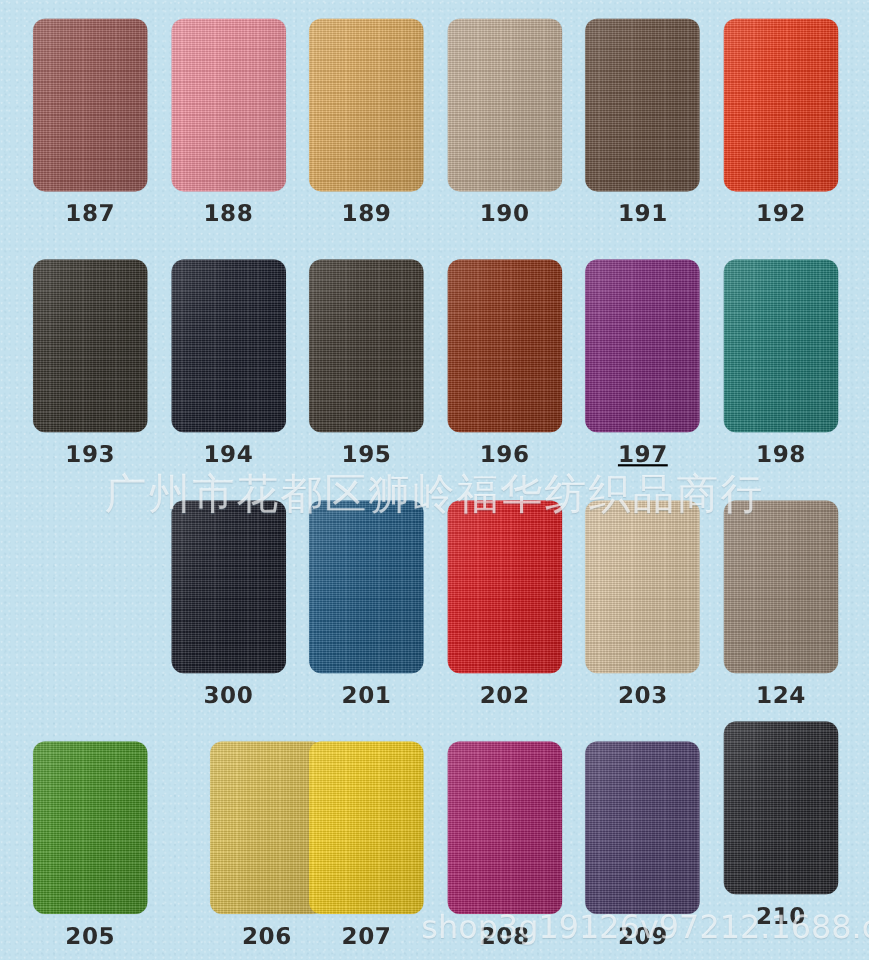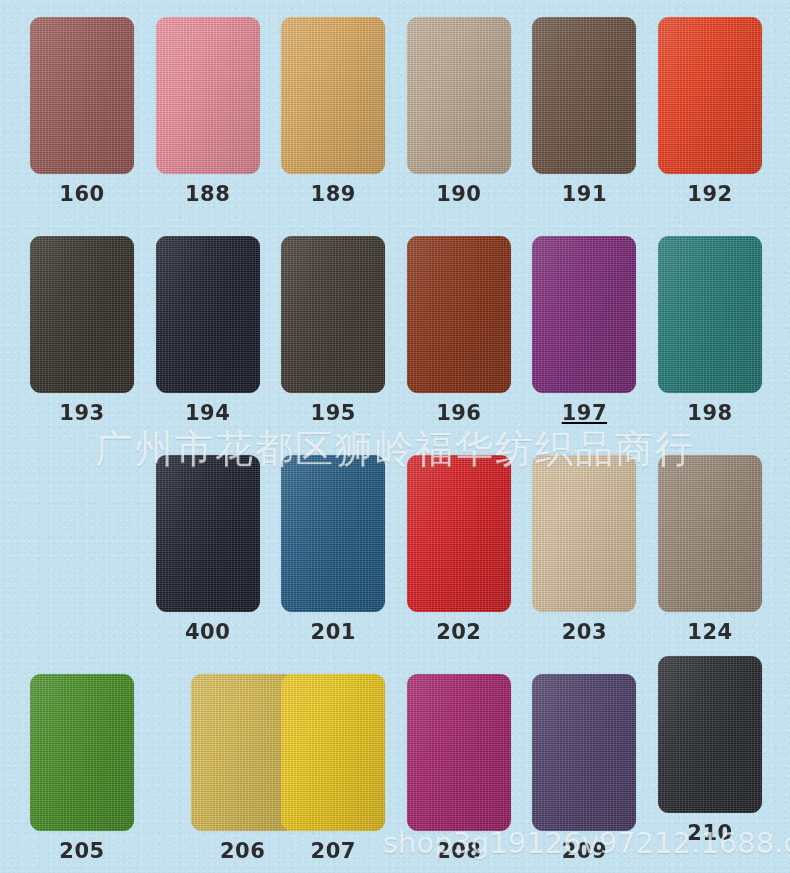--- a/index.html
+++ b/index.html
@@ -125,21 +125,21 @@
 <div id="swatch-board">
 
   <div id="board-noise"></div>
 
   <div id="grid">
       <div class="swatch-cell" style="left: 30px; top: 17px;">
         <div class="swatch-chip" style="background-color: rgb(157, 91, 87);">
           <div class="weave"></div>
           <div class="sheen"></div>
         </div>
-        <div class="swatch-label">160</div>
+        <div class="swatch-label">187</div>
       </div>
       <div class="swatch-cell" style="left: 155.6px; top: 17px;">
         <div class="swatch-chip" style="background-color: rgb(241, 144, 158);">
           <div class="weave"></div>
           <div class="sheen"></div>
         </div>
         <div class="swatch-label">188</div>
       </div>
       <div class="swatch-cell" style="left: 281.2px; top: 17px;">
         <div class="swatch-chip" style="background-color: rgb(226, 174, 95);">
@@ -209,21 +209,21 @@
           <div class="weave"></div>
           <div class="sheen"></div>
         </div>
         <div class="swatch-label">198</div>
       </div>
       <div class="swatch-cell" style="left: 155.6px; top: 455px;">
         <div class="swatch-chip" style="background-color: rgb(25, 28, 40);">
           <div class="weave"></div>
           <div class="sheen"></div>
         </div>
-        <div class="swatch-label">400</div>
+        <div class="swatch-label">300</div>
       </div>
       <div class="swatch-cell" style="left: 281.2px; top: 455px;">
         <div class="swatch-chip" style="background-color: rgb(31, 90, 132);">
           <div class="weave"></div>
           <div class="sheen"></div>
         </div>
         <div class="swatch-label">201</div>
       </div>
       <div class="swatch-cell" style="left: 406.8px; top: 455px;">
         <div class="swatch-chip" style="background-color: rgb(221, 26, 31);">

